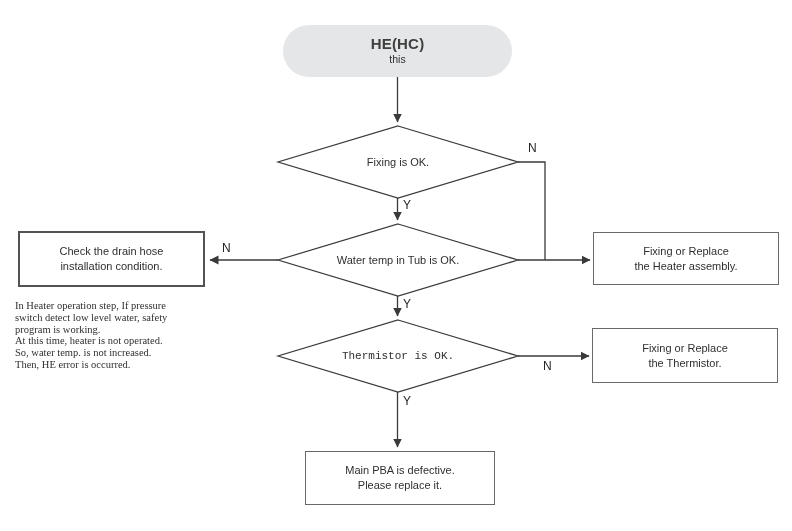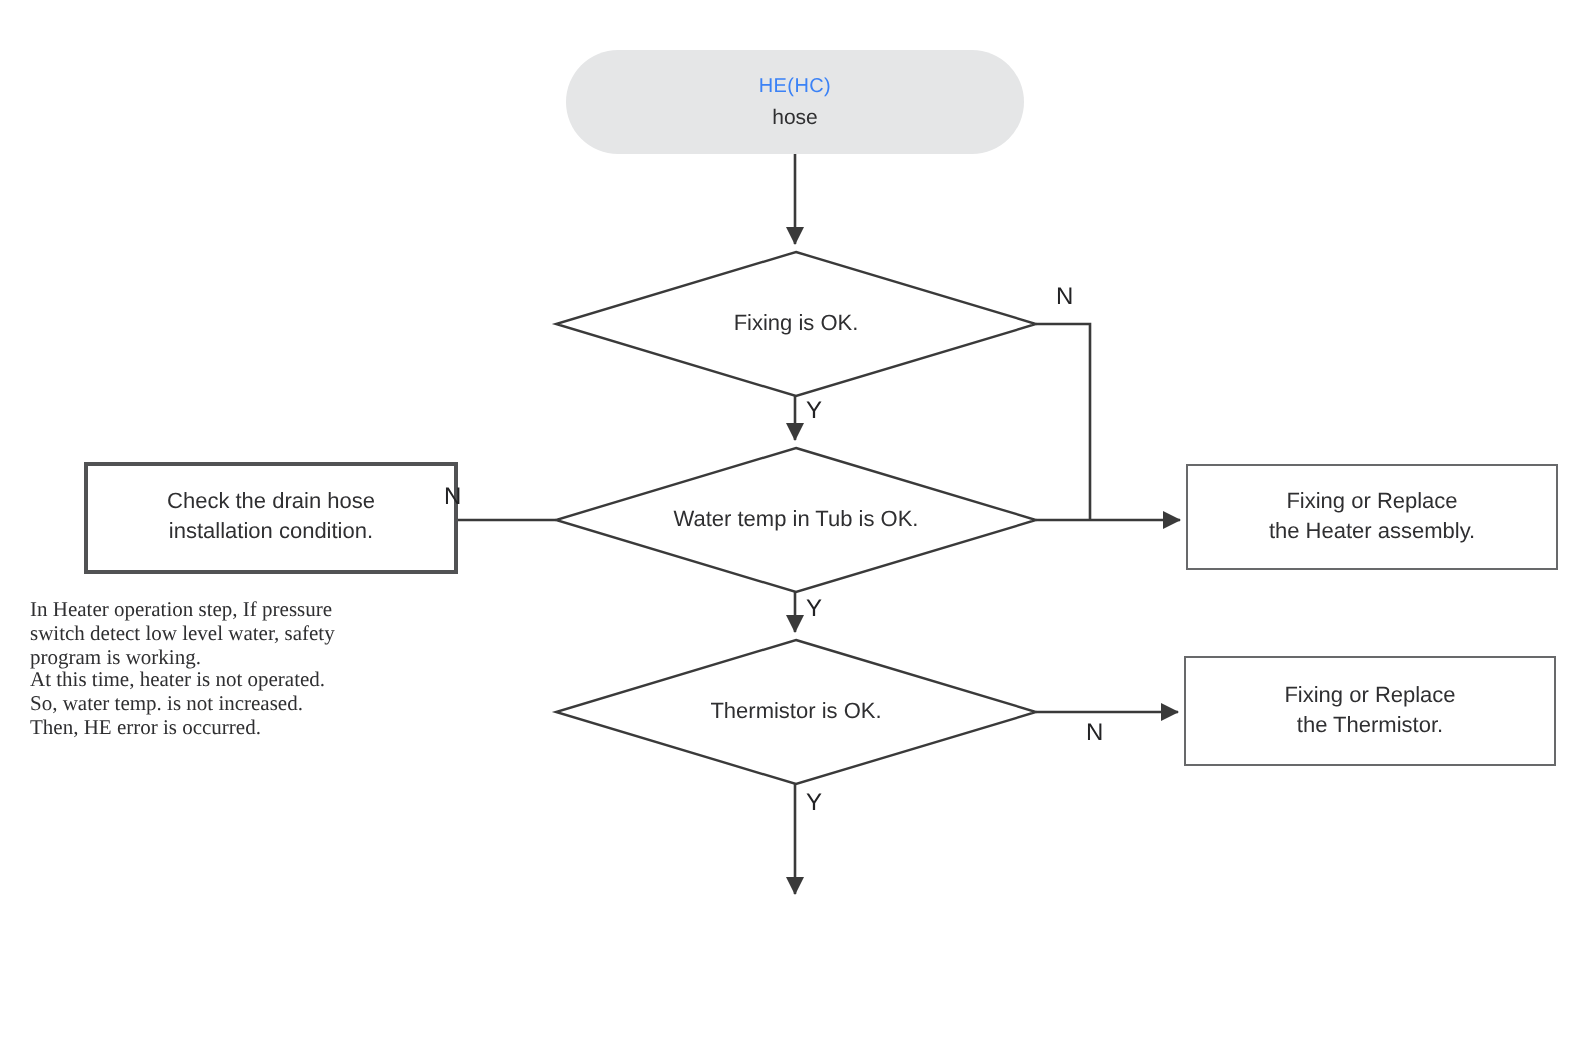--- a/index.html
+++ b/index.html
@@ -14,21 +14,21 @@
   .diamond   { stroke:var(--line,#3a3a3a); stroke-width:1.2; fill:#ffffff; }
   .pill      { fill:var(--pill-fill,#e5e6e7); }
 
   .node-text {
     position:absolute; display:flex; align-items:center; justify-content:center;
     color:var(--text,#2f2f31); font-size:11px; line-height:14px; text-align:center;
   }
   .node-text > span { white-space:pre-line; }
 
   .start-wrap { flex-direction:column; }
-  .start-title { font-weight:normal; font-size:10px; color:#3b82f6; letter-spacing:.2px; }
+  .start-title { font-weight:bold; font-size:15px; color:#404040; letter-spacing:.2px; }
   .start-sub   { font-size:10.5px; color:var(--text,#2f2f31); margin-top:1px; }
 
   .action-box {
     position:absolute; background:#fff;
     border:1.5px solid var(--box-border,#68696b);
     display:flex; align-items:center; justify-content:center;
     color:var(--text,#2f2f31); font-size:11px; line-height:15px; text-align:center;
   }
   .action-box > span { white-space:pre-line; }
   .action-box.heavy { border-width:2px; border-color:#515254; }
@@ -74,44 +74,48 @@
 
     <polygon class="diamond" points="398,320 518,356 398,392 278,356"></polygon>
 
     <line class="connector" x1="518" y1="356" x2="589" y2="356" marker-end="url(#arw)"></line>
 
     <line class="connector" x1="397.5" y1="392" x2="397.5" y2="447" marker-end="url(#arw)"></line>
   </svg>
 
   <div class="node-text start-wrap" style="left:283px;top:25px;width:229px;height:52px;">
     <div class="start-title">HE(HC)</div>
-    <div class="start-sub">hose</div>
+    <div class="start-sub">this</div>
   </div>
 
   <div class="node-text" style="left:278px;top:126px;width:240px;height:72px;">
     <span>Fixing is OK.</span>
   </div>
   <div class="node-text" style="left:278px;top:224px;width:240px;height:72px;">
     <span>Water temp in Tub is OK.</span>
   </div>
-  <div class="node-text" style="left:278px;top:320px;width:240px;height:72px;">
+  <div class="node-text" style="left:278px;top:320px;width:240px;height:72px;font-family:Liberation Mono, monospace;">
     <span>Thermistor is OK.</span>
   </div>
 
-  <div class="action-box heavy" style="left:18px;top:231px;width:187px;height:56px;margin-left:24px;">
+  <div class="action-box heavy" style="left:18px;top:231px;width:187px;height:56px;">
     <span>Check the drain hose
 installation condition.</span>
   </div>
   <div class="action-box" style="left:593px;top:232px;width:186px;height:53px;">
     <span>Fixing or Replace
 the Heater assembly.</span>
   </div>
   <div class="action-box" style="left:592px;top:328px;width:186px;height:55px;">
     <span>Fixing or Replace
 the Thermistor.</span>
+  </div>
+  <div class="action-box" style="left:305px;top:451px;width:190px;height:54px;">
+    <span>Main PBA is defective.
+Please replace it.</span>
   </div>
 
   <div class="edge-label" style="left:528px;top:142px;">N</div>
   <div class="edge-label" style="left:403px;top:199px;">Y</div>
   <div class="edge-label" style="left:222px;top:242px;">N</div>
   <div class="edge-label" style="left:403px;top:298px;">Y</div>
   <div class="edge-label" style="left:543px;top:360px;">N</div>
   <div class="edge-label" style="left:403px;top:395px;">Y</div>
 
   <div class="note" style="left:15px;top:300px;width:220px;font-family:Liberation Serif, serif;">In Heater operation step, If pressure

